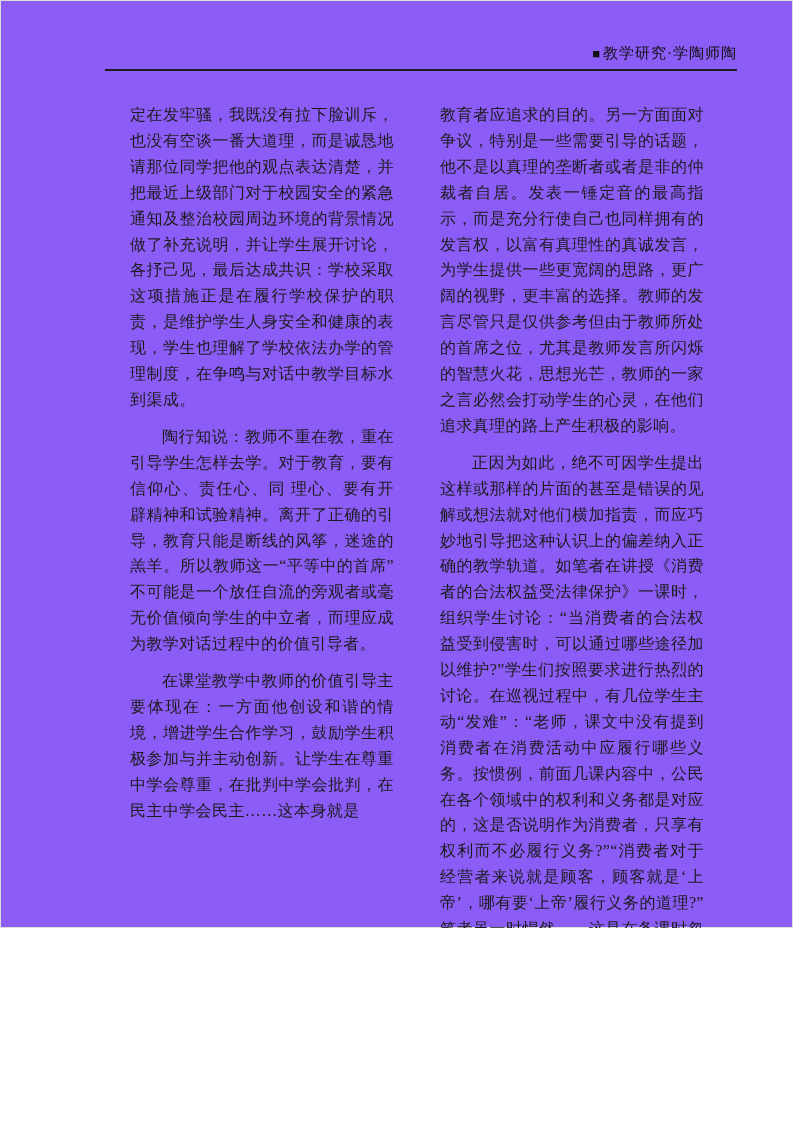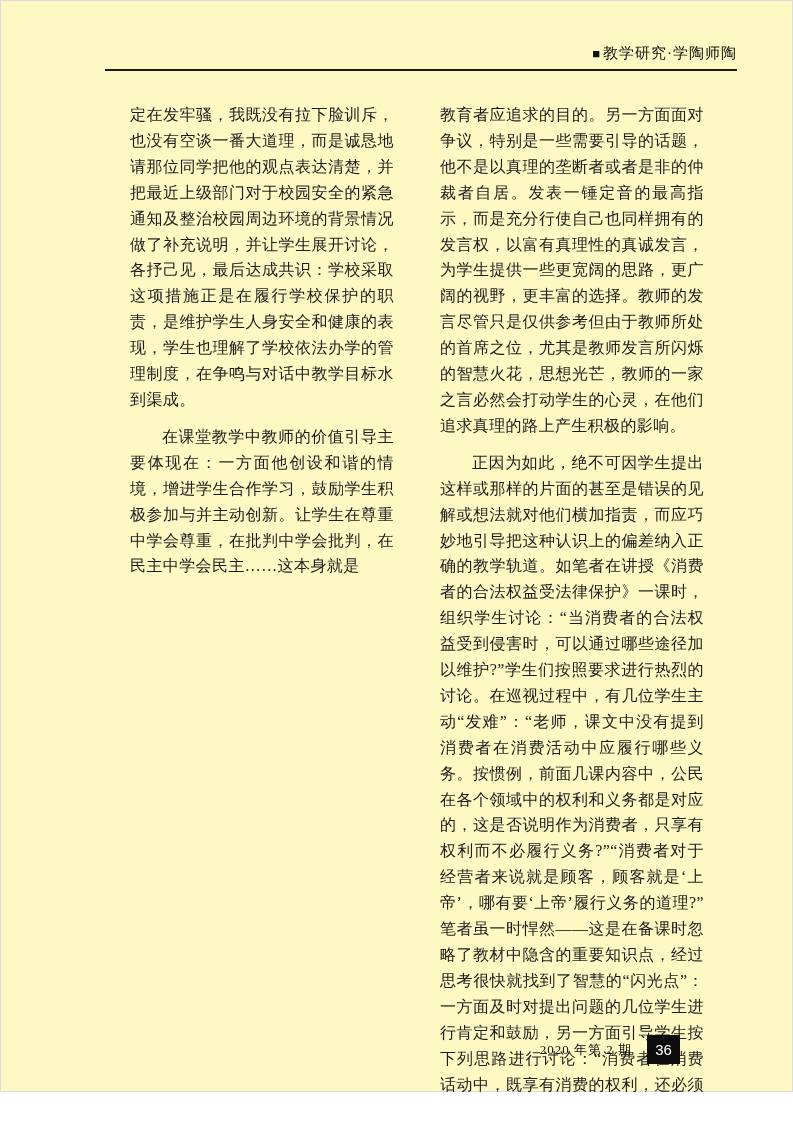--- a/index.html
+++ b/index.html
@@ -3,22 +3,22 @@
 <meta charset="utf-8">
 <style>
   html, body {
     margin: 0;
     padding: 0;
     background: #ffffff;
   }
   .page {
     position: relative;
     width: 793px;
-    height: 1092px;
-    background: #fef9c3;
+    height: 928px;
+    background: #8b5cf6;
     box-shadow: inset 0 0 0 1px #dcdcdc;
     overflow: hidden;
     font-family: "Liberation Serif", "DejaVu Serif", serif;
     color: #1c1c1c;
   }
   .header {
     position: absolute;
     top: 44px;
     left: 105px;
     width: 632px;
@@ -88,20 +88,21 @@
 
 <div class="page">
 
   <div class="header">
     <span class="marker">■</span><span>教学研究·学陶师陶</span>
   </div>
 
   <div class="content">
     <div class="col">
       <p>定在发牢骚，我既没有拉下脸训斥，也没有空谈一番大道理，而是诚恳地请那位同学把他的观点表达清楚，并把最近上级部门对于校园安全的紧急通知及整治校园周边环境的背景情况做了补充说明，并让学生展开讨论，各抒己见，最后达成共识：学校采取这项措施正是在履行学校保护的职责，是维护学生人身安全和健康的表现，学生也理解了学校依法办学的管理制度，在争鸣与对话中教学目标水到渠成。</p>
+      <p class="indent">陶行知说：教师不重在教，重在引导学生怎样去学。对于教育，要有信仰心、责任心、同 理心、要有开辟精神和试验精神。离开了正确的引导，教育只能是断线的风筝，迷途的羔羊。所以教师这一“平等中的首席”不可能是一个放任自流的旁观者或毫无价值倾向学生的中立者，而理应成为教学对话过程中的价值引导者。</p>
       <p class="indent">在课堂教学中教师的价值引导主要体现在：一方面他创设和谐的情境，增进学生合作学习，鼓励学生积极参加与并主动创新。让学生在尊重中学会尊重，在批判中学会批判，在民主中学会民主……这本身就是</p>
     </div>
     <div class="col">
       <p>教育者应追求的目的。另一方面面对争议，特别是一些需要引导的话题，他不是以真理的垄断者或者是非的仲裁者自居。发表一锤定音的最高指示，而是充分行使自己也同样拥有的发言权，以富有真理性的真诚发言，为学生提供一些更宽阔的思路，更广阔的视野，更丰富的选择。教师的发言尽管只是仅供参考但由于教师所处的首席之位，尤其是教师发言所闪烁的智慧火花，思想光芒，教师的一家之言必然会打动学生的心灵，在他们追求真理的路上产生积极的影响。</p>
       <p class="indent">正因为如此，绝不可因学生提出这样或那样的片面的甚至是错误的见解或想法就对他们横加指责，而应巧妙地引导把这种认识上的偏差纳入正确的教学轨道。如笔者在讲授《消费者的合法权益受法律保护》一课时，组织学生讨论：“当消费者的合法权益受到侵害时，可以通过哪些途径加以维护?”学生们按照要求进行热烈的讨论。在巡视过程中，有几位学生主动“发难”：“老师，课文中没有提到消费者在消费活动中应履行哪些义务。按惯例，前面几课内容中，公民在各个领域中的权利和义务都是对应的，这是否说明作为消费者，只享有权利而不必履行义务?”“消费者对于经营者来说就是顾客，顾客就是‘上帝’，哪有要‘上帝’履行义务的道理?”笔者虽一时悍然——这是在备课时忽略了教材中隐含的重要知识点，经过思考很快就找到了智慧的“闪光点”：一方面及时对提出问题的几位学生进行肯定和鼓励，另一方面引导学生按下列思路进行讨论：“消费者在消费话动中，既享有消费的权利，还必须履行消费的义务。”学生经过热烈的讨论，很快得到了结论：“权利和义务是相互依存的，作为消费者既享有受法律保障的各项权益，但同时也必须履行</p>
     </div>
   </div>
 
   <div class="footer">
     <span class="issue">2020 年第 2 期</span>

